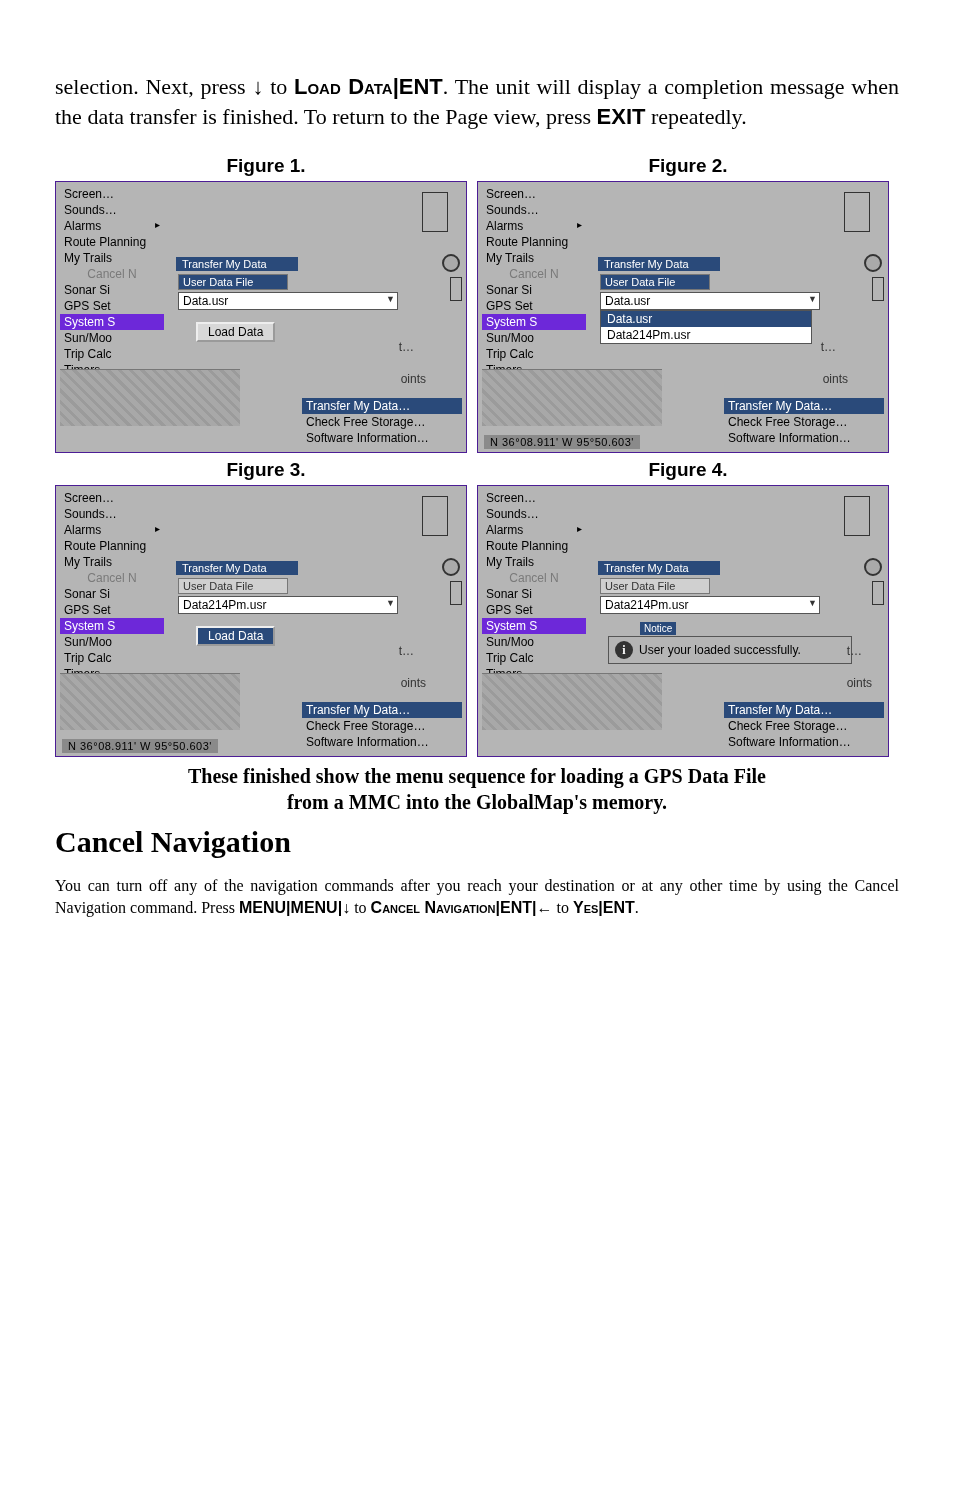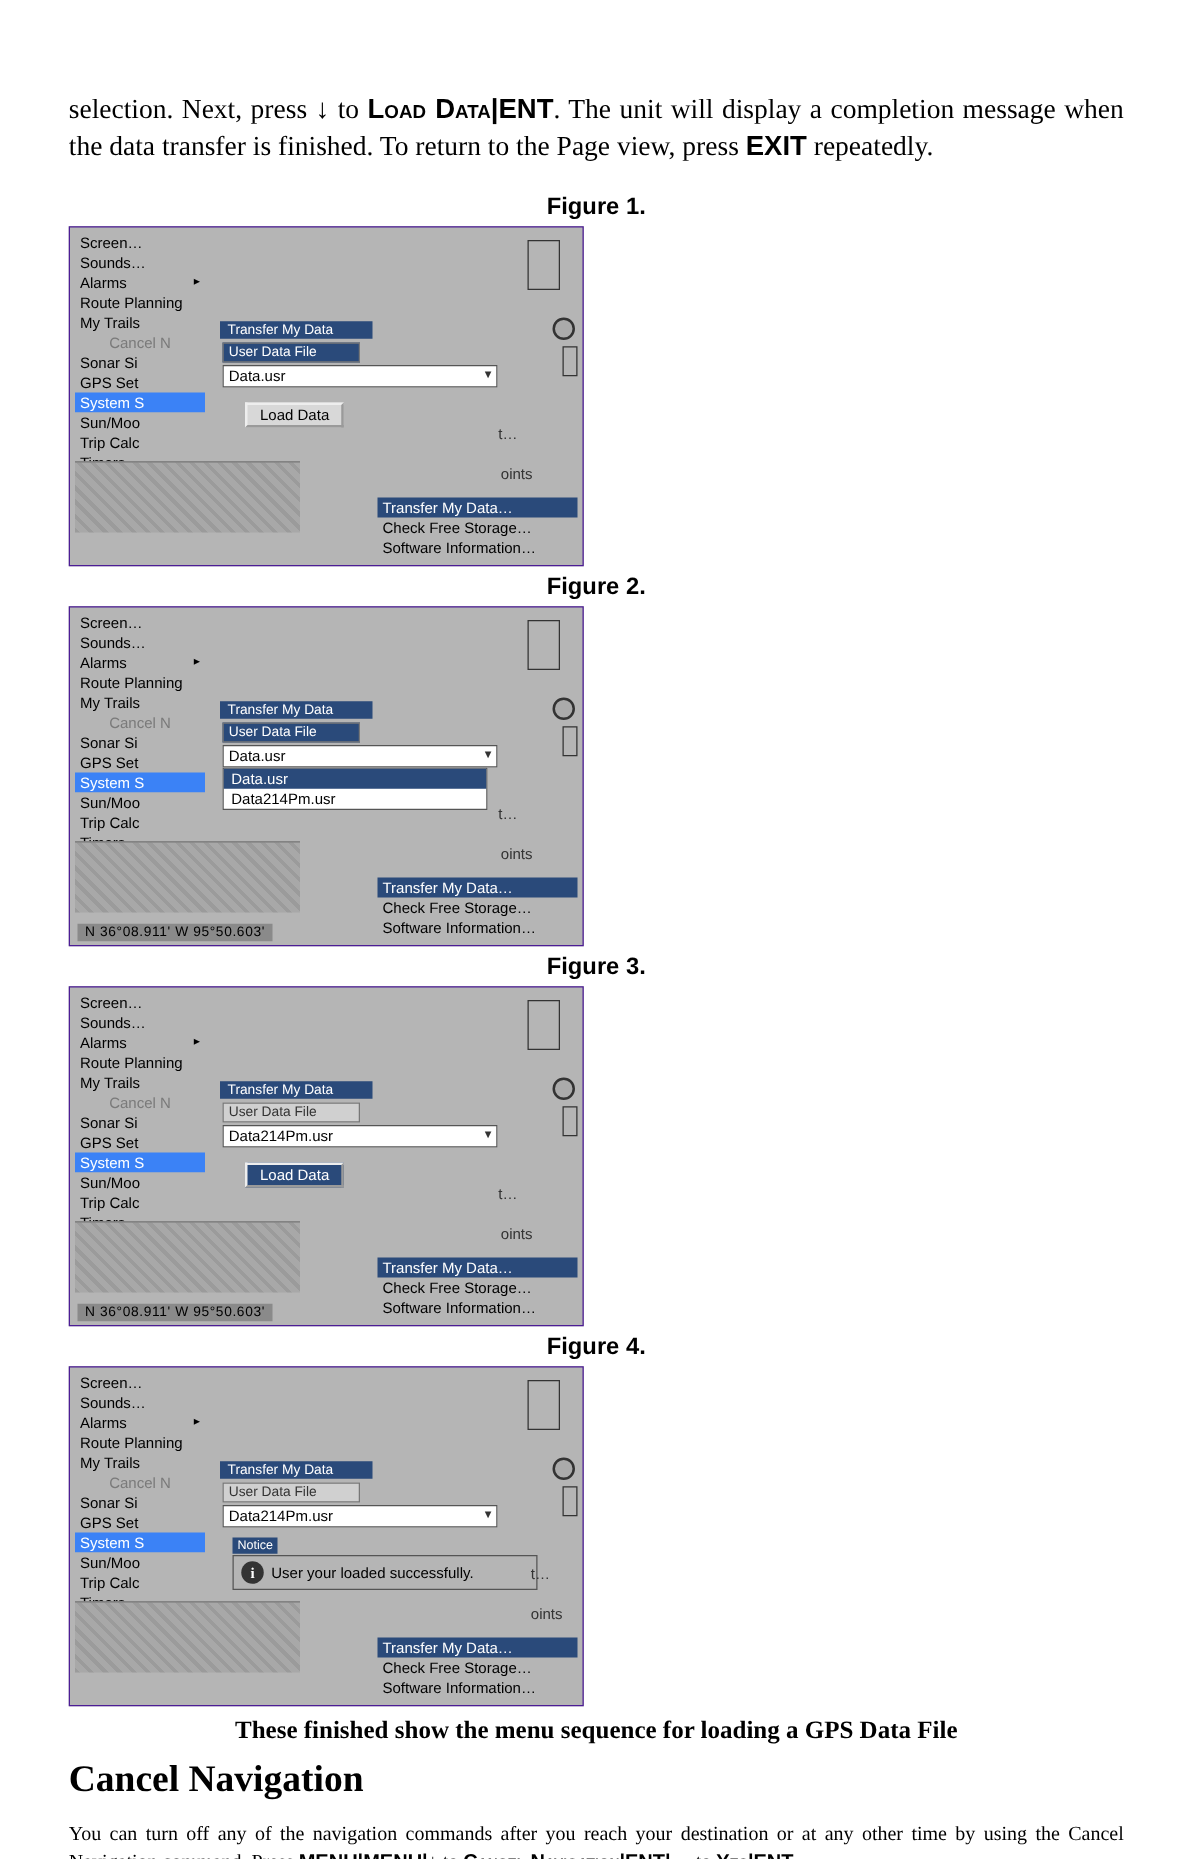--- a/index.html
+++ b/index.html
@@ -14,21 +14,21 @@
   .intro {
     font-size: 22px;
     line-height: 1.35;
     text-align: justify;
     margin-bottom: 18px;
   }
   .bold { font-weight: bold; font-family: Arial, sans-serif; }
   .smallcaps { font-variant: small-caps; }
   .figs {
     display: grid;
-    grid-template-columns: 1fr;
+    grid-template-columns: 1fr 1fr;
     gap: 0;
     margin-bottom: 6px;
   }
   .fig-title {
     font-family: Arial, sans-serif;
     font-weight: bold;
     font-size: 19px;
     text-align: center;
     margin: 6px 0 4px;
   }
@@ -48,21 +48,21 @@
     top: 4px;
     width: 104px;
   }
   .menu-list div {
     padding: 1px 4px;
     color: #000;
     background: #b5b5b5;
     white-space: nowrap;
   }
   .menu-list .hl {
-    background: #3b82f6;
+    background: #6d28d9;
     color: #fff;
   }
   .menu-list .dis { color: #7a7a7a; text-align: center; }
   .arrow-r::after {
     content: "▸";
     float: right;
     font-size: 10px;
   }
   .tmd-bar {
     position: absolute;
@@ -141,20 +141,21 @@
     position: absolute;
     color: #333;
     font-size: 12px;
   }
   .notice {
     position: absolute;
     background: #2a4a7a;
     color: #fff;
     font-size: 10px;
     padding: 1px 4px;
+    margin-left: 32px;
   }
   .notice-body {
     position: absolute;
     background: #b5b5b5;
     border: 1px solid #555;
     display: flex;
     align-items: center;
     font-size: 12px;
     padding: 4px 6px;
     gap: 6px;
@@ -400,19 +401,20 @@
         <div>Check Free Storage…</div>
         <div>Software Information…</div>
       </div>
     </div>
   </div>
 
 </div>
 
 <div class="caption">
   <span>These finished show the menu sequence for loading a GPS Data File</span><br>
+  <span>from a MMC into the GlobalMap's memory.</span>
 </div>
 
 <h2 class="section">Cancel Navigation</h2>
 
 <p class="body2">
   <span>You can turn off any of the navigation commands after you reach your destination or at any other time by using the Cancel Navigation command. Press </span><span class="bold">MENU</span><span class="bold">|</span><span class="bold">MENU</span><span class="bold">|</span><span>↓ to </span><span class="bold smallcaps">Cancel Navigation</span><span class="bold">|</span><span class="bold">ENT</span><span class="bold">|</span><span>← to </span><span class="bold smallcaps">Yes</span><span class="bold">|</span><span class="bold">ENT</span><span>.</span>
 </p>
 
 </body></html>

